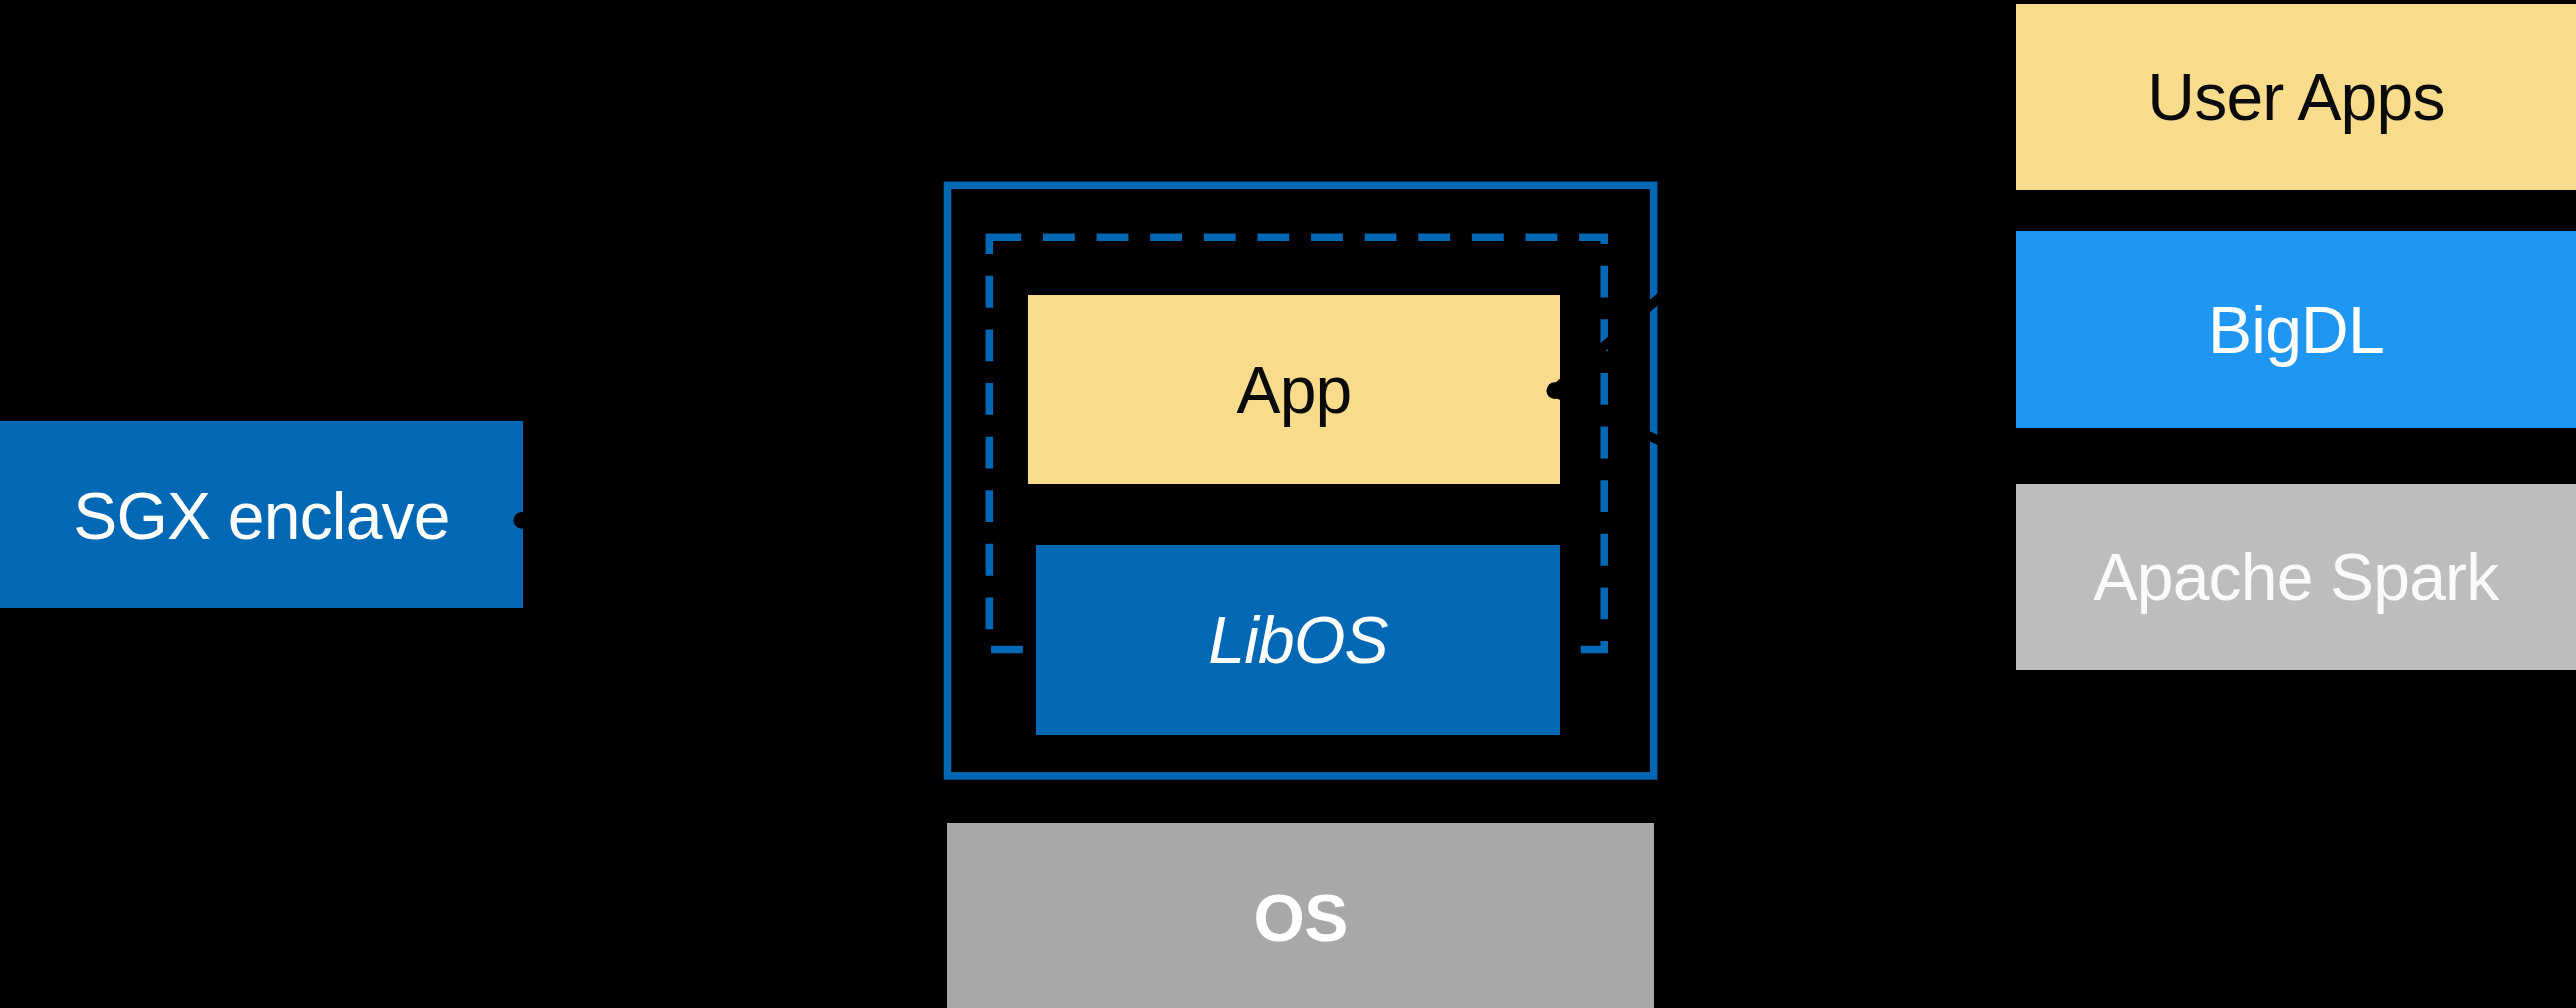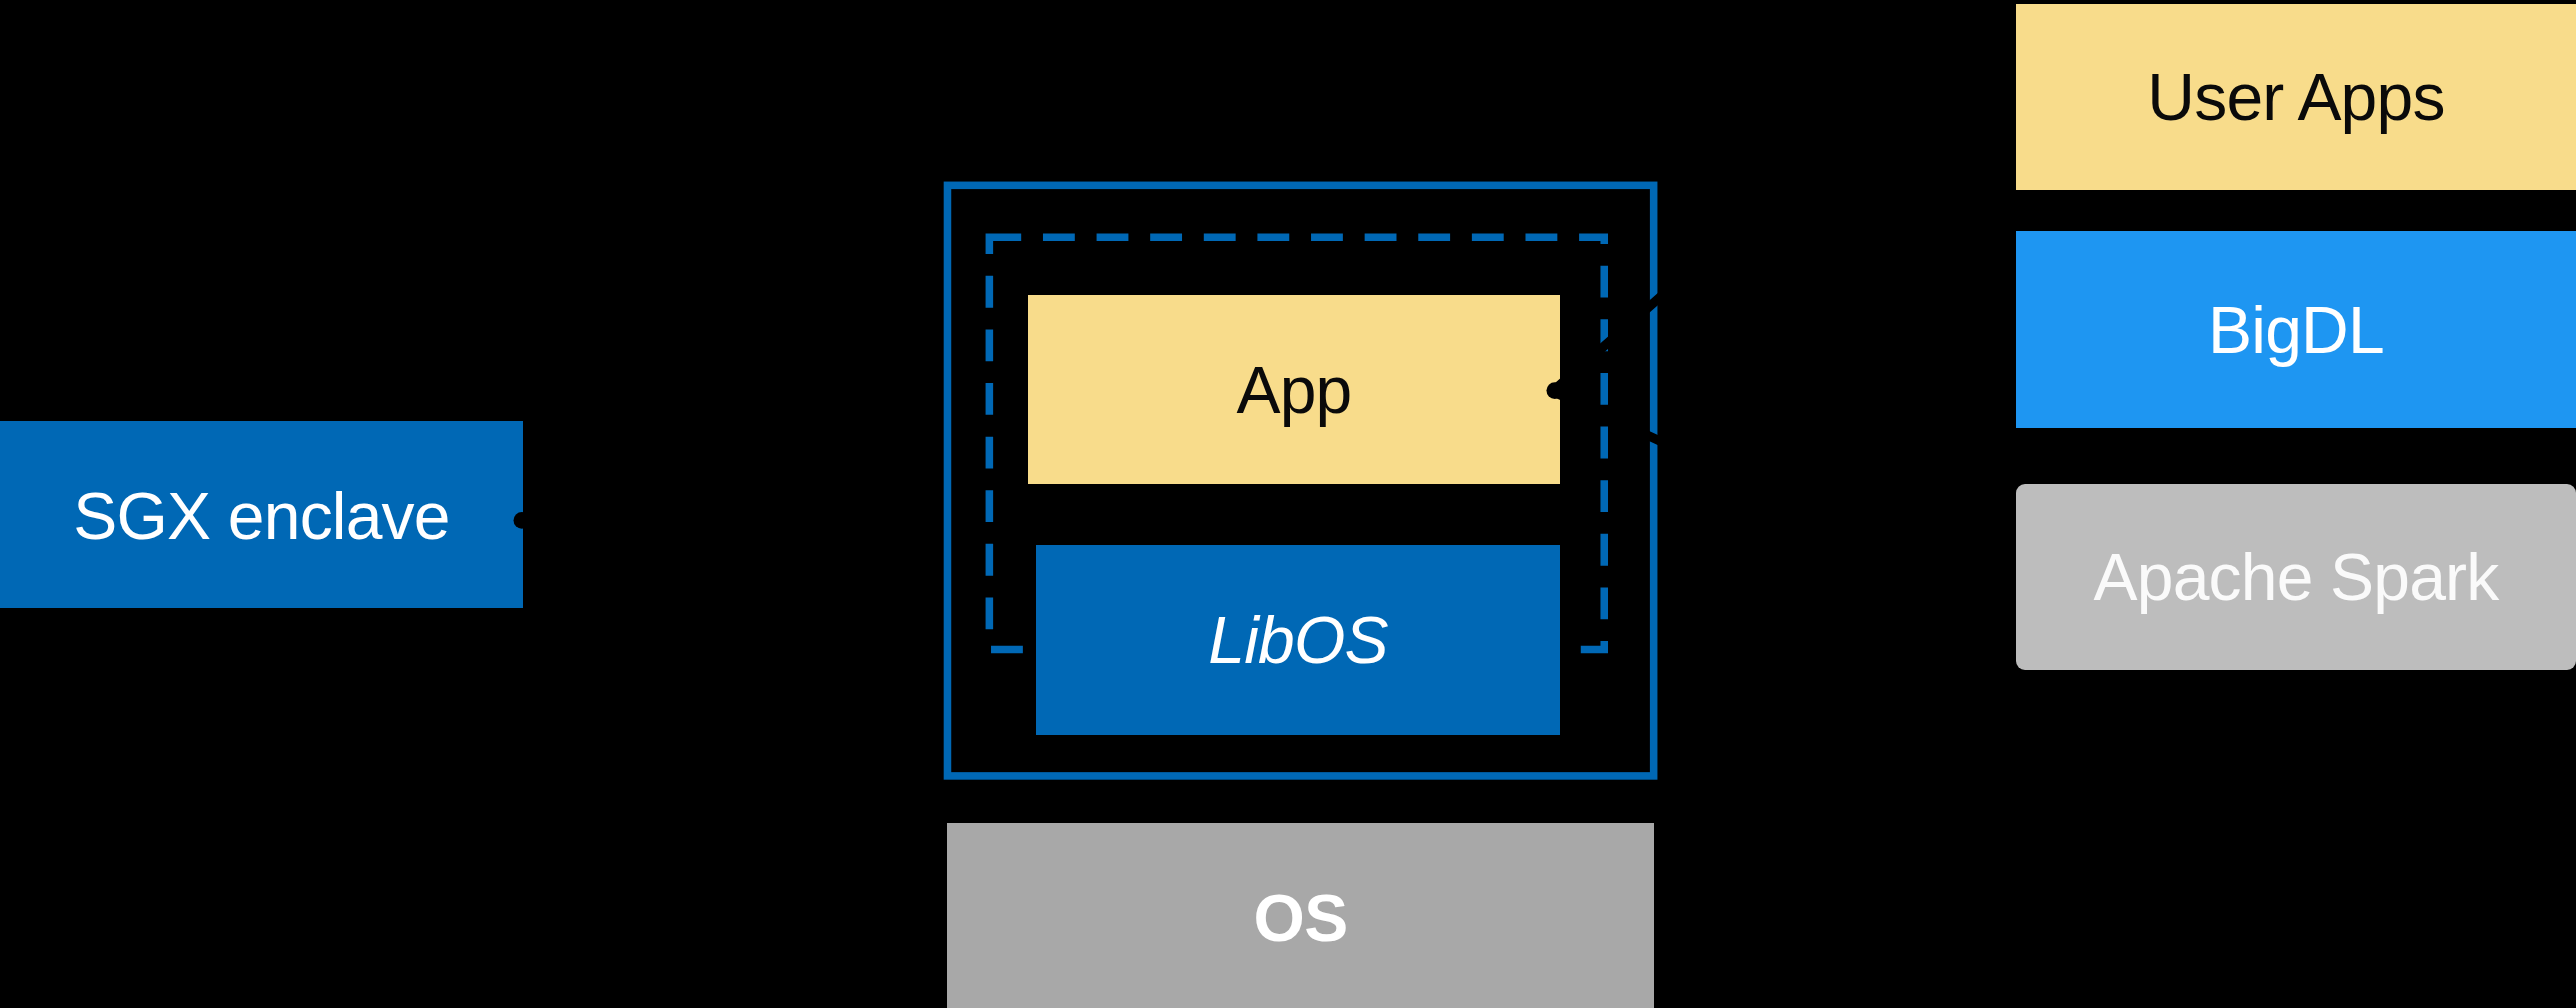--- a/index.html
+++ b/index.html
@@ -22,21 +22,21 @@
   }
   
   #sgx-box{left:0;top:421px;width:523px;height:187px;padding-top:2px;box-sizing:border-box;}
   
   #app-box{left:1028px;top:295px;width:532px;height:189px;}
   #libos-box{left:1036px;top:545px;width:524px;height:190px;}
   #os-box{left:947px;top:823px;width:707px;height:189px;font-weight:bold;}
   
   #user-apps-box{left:2016px;top:4.2px;width:560px;height:186px;}
   #bigdl-box{left:2016px;top:231px;width:560px;height:197px;}
-  #spark-box{left:2016px;top:484px;width:560px;height:186px;border-radius:9px;}
+  #spark-box{left:2016px;top:484px;width:560px;height:186px;}
   svg{display:block;}
 </style>
 </head>
 <body style="background-color: rgb(0, 0, 0);">
 
 <div id="canvas">
 
   <svg id="border-layer" class="layer" width="2576" height="1009" viewBox="0 0 3075 1204">
     <rect x="1131" y="221" width="843" height="705" fill="none" stroke-width="9" style="stroke: rgb(0, 104, 181);"></rect>
     <rect x="1181" y="283" width="734" height="492" fill="none" stroke-width="9" stroke-dasharray="38 26" style="stroke: rgb(0, 104, 181);"></rect>

